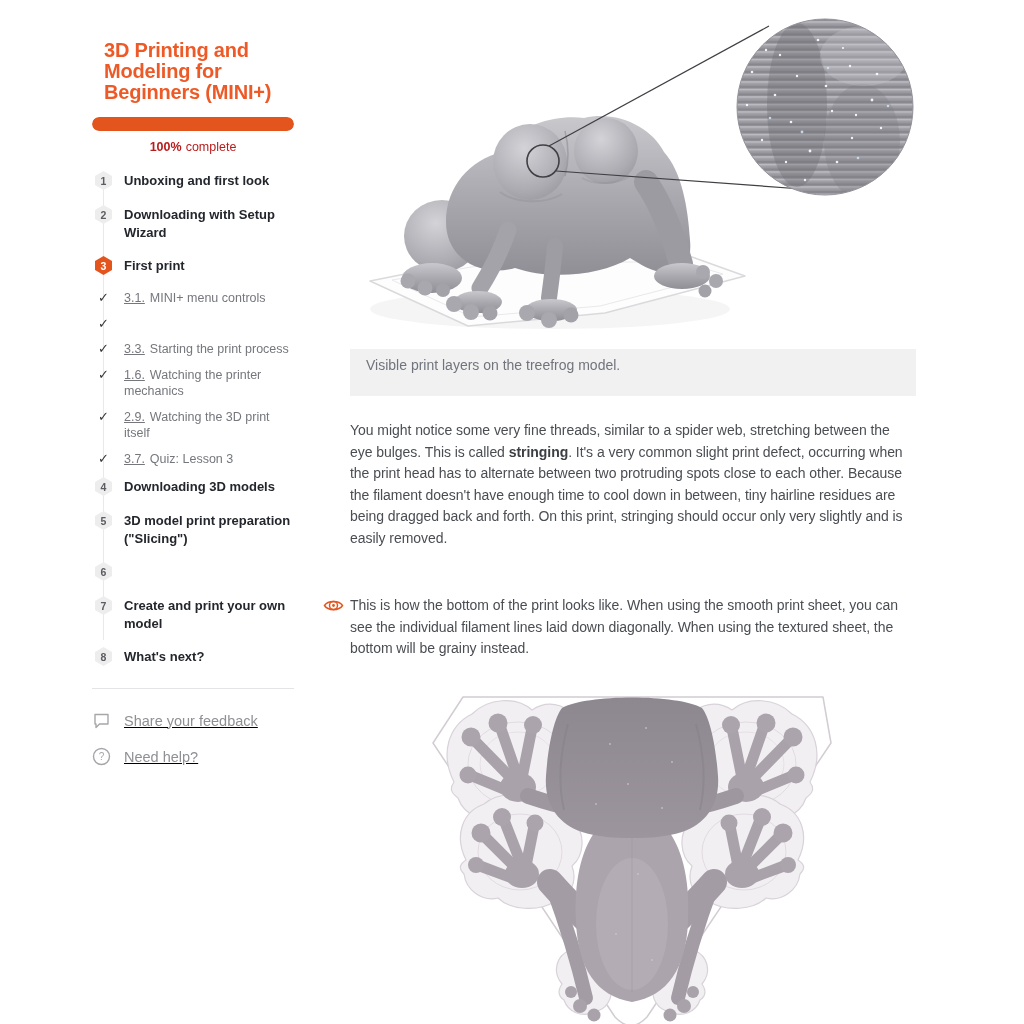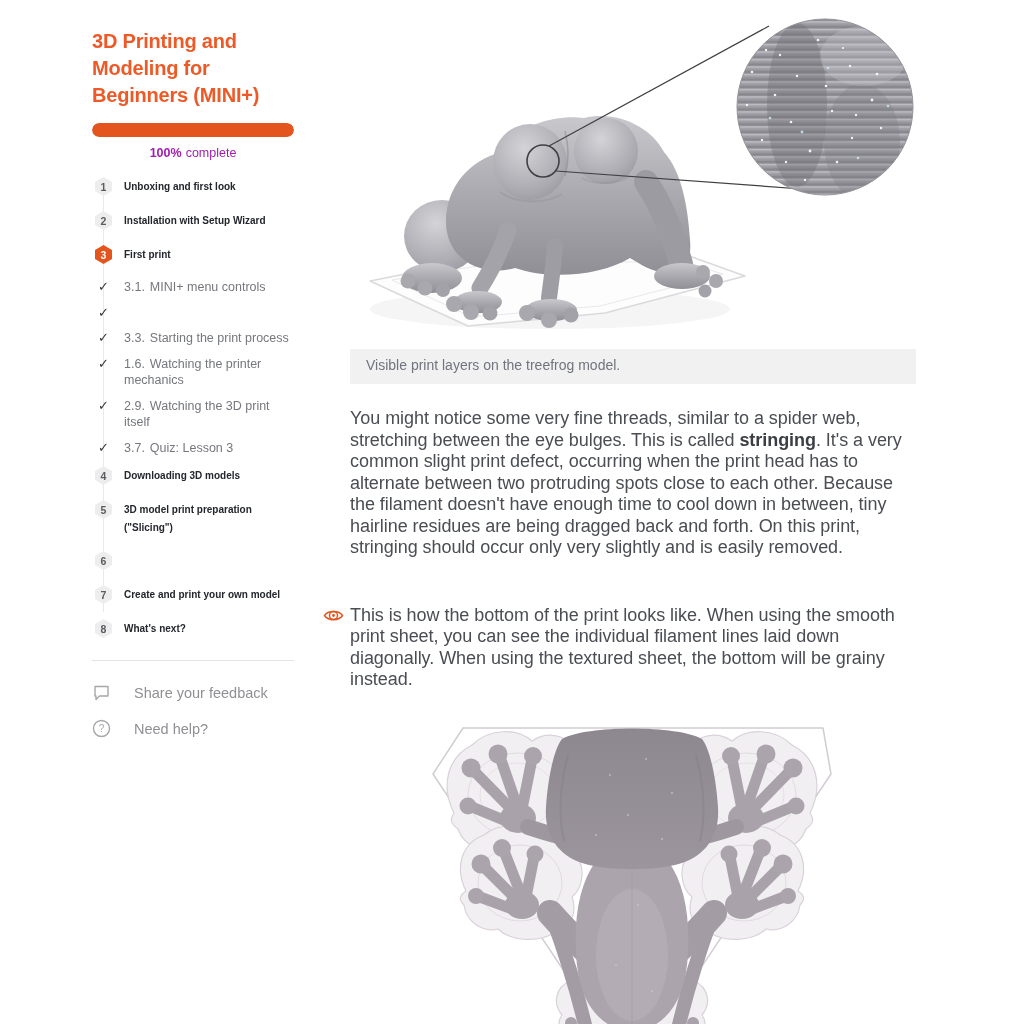--- a/index.html
+++ b/index.html
@@ -1,55 +1,55 @@
 <!DOCTYPE html>
 <html><head>
 <meta charset="utf-8">
 <style>
   html,body{margin:0;padding:0;background:#ffffff;}
   .page{position:relative;width:1024px;height:1024px;overflow:hidden;background:#ffffff;
         font-family:"Liberation Sans",sans-serif;-webkit-font-smoothing:antialiased;}
 
   
   .sidebar{position:absolute;left:92px;top:28px;width:202px;}
-  .course-title{margin:0;width:190px;font-size:20px;line-height:27px;font-weight:bold;
+  .course-title{margin:12px;width:190px;font-size:20px;line-height:21px;font-weight:bold;
                 color:#ee5a27;letter-spacing:-0.2px;}
   .progress-track{margin-top:14px;width:202px;height:14px;border-radius:7px;background:#ececec;overflow:hidden;}
   .progress-fill{height:100%;border-radius:7px;background:#e4551e;}
-  .progress-label{margin-top:9px;width:202px;text-align:center;font-size:12.5px;color:#a21caf;}
+  .progress-label{margin-top:9px;width:202px;text-align:center;font-size:12.5px;color:#b91c1c;}
   .progress-label b{font-weight:bold;margin-right:4px;}
 
   .chapters{position:relative;margin-top:17px;}
   .timeline{position:absolute;left:11px;top:8px;bottom:26px;width:1px;background:#e9e9ea;}
   .row{position:relative;display:flex;align-items:flex-start;cursor:pointer;}
   .row.chapter{margin-bottom:15px;}
   .row.sub{margin-bottom:10px;}
   .icon-col{flex:0 0 32px;width:32px;}
   .badge{margin-left:3px;width:17px;height:19px;display:flex;align-items:center;justify-content:center;
          clip-path:polygon(50% 0,100% 26%,100% 74%,50% 100%,0 74%,0 26%);
          background:#ededee;color:#5b5b60;font-size:10.5px;font-weight:bold;}
   .row.active .badge{background:#e4551e;color:#ffffff;}
-  .clabel{font-size:10px;font-weight:bold;color:#23262c;line-height:17.5px;padding-top:1px;}
+  .clabel{font-size:13px;font-weight:bold;color:#23262c;line-height:17.5px;padding-top:1px;}
   .mark{display:block;margin-left:3px;width:17px;text-align:center;font-size:13px;line-height:15px;color:#35353a;}
   .dot{display:block;width:11px;height:11px;border-radius:50%;background:#e4551e;margin:2px 0 0 6px;}
   .slabel{font-size:12.5px;color:#75777d;line-height:16px;}
-  .snum{margin-right:5px;}
+  .snum{margin-right:5px;text-decoration:underline;}
   .row.current .slabel{color:#e4551e;}
 
   .side-divider{margin:22px 0 22px;border:none;border-top:1px solid #e4e4e6;width:202px;}
-  .footer-link{display:flex;align-items:center;gap:23px;margin-bottom:17px;cursor:pointer;}
+  .footer-link{display:flex;align-items:center;gap:13px;margin-bottom:17px;cursor:pointer;text-decoration:underline;}
   .footer-link .flabel{font-size:14.5px;color:#8f9094;}
   .footer-link svg{display:block;}
 
   
   .main{position:absolute;left:350px;top:0;width:566px;}
   .fig1{display:block;margin-top:10px;}
   .figure-caption{margin-top:9px;background:#f1f1f2;color:#71747c;font-size:14px;
-                  padding:8px 0 11px 16px;}
-  .para{margin:24px 0 0;font-size:18px;line-height:21.5px;color:#4a4d52;letter-spacing:-0.05px;}
+                  padding:8px 0 23px 16px;}
+  .para{margin:24px 0 0;font-size:14px;line-height:21.5px;color:#4a4d52;letter-spacing:-0.05px;}
   .para b{color:#3b3e43;}
   .callout{position:relative;margin-top:46px;}
   .eye-badge{position:absolute;left:-27px;top:3px;}
   .callout .para{margin-top:16px;}
   .fig2{display:block;margin-top:24px;margin-left:50px;}
 </style>
 </head>
 <body>
 
 <div class="page">
@@ -69,21 +69,21 @@
         <span class="icon-col">
             <span class="badge">1</span>
           </span>
         <span class="clabel">Unboxing and first look</span>
       </div>
 
       <div class="row chapter">
         <span class="icon-col">
             <span class="badge">2</span>
           </span>
-        <span class="clabel">Installation with Setup Wizard</span>
+        <span class="clabel">Downloading with Setup Wizard</span>
       </div>
 
       <div class="row chapter active">
         <span class="icon-col">
             <span class="badge">3</span>
           </span>
         <span class="clabel">First print</span>
       </div>
 
       <div class="row sub">

